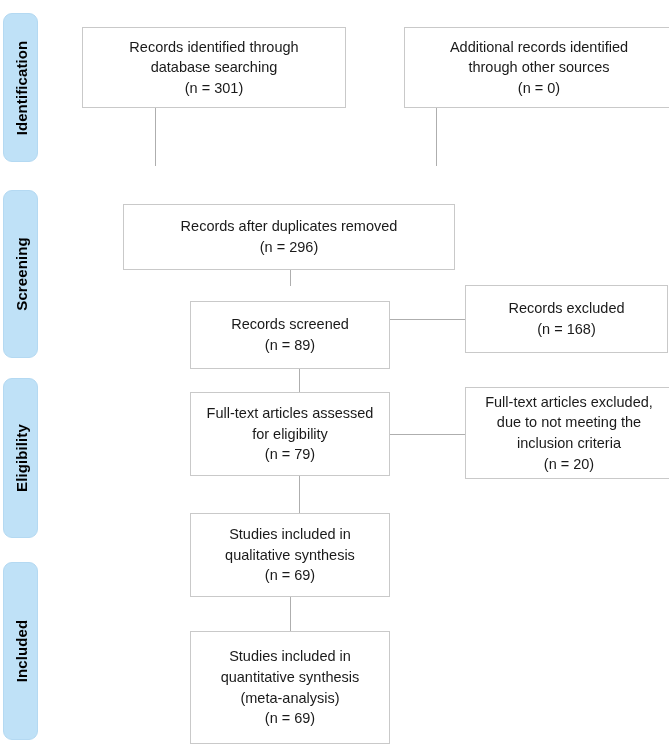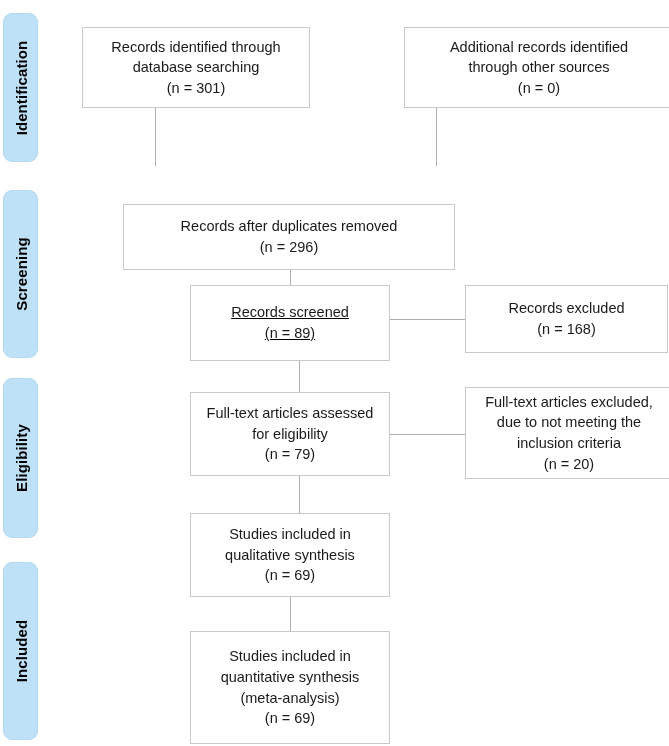--- a/index.html
+++ b/index.html
@@ -95,38 +95,38 @@
   <div class="conn-h" style="left:390px; top:319px; width:76px;"></div>
 
   <div class="conn-v" style="left:299px; top:353px; height:40px;"></div>
 
   <div class="conn-h" style="left:390px; top:434px; width:76px;"></div>
 
   <div class="conn-v" style="left:299px; top:476px; height:38px;"></div>
 
   <div class="conn-v" style="left:290px; top:597px; height:34px;"></div>
 
-  <div class="flow-box" style="left:82px; top:27px; width:228px; height:81px;">
+  <div class="flow-box" style="left:82px; top:27px; width:264px; height:81px;">
     <span class="box-text">Records identified through
 database searching
 (n = 301)</span>
   </div>
 
   <div class="flow-box" style="left:385px; top:27px; width:270px; height:81px;margin-left:19px;">
     <span class="box-text">Additional records identified
 through other sources
 (n = 0)</span>
   </div>
 
   <div class="flow-box" style="left:123px; top:165px; width:332px; height:66px;margin-top:39px;">
     <span class="box-text">Records after duplicates removed
 (n = 296)</span>
   </div>
 
-  <div class="flow-box" style="left:190px; top:285px; width:200px; height:76px;text-decoration:underline;">
+  <div class="flow-box" style="left:190px; top:301px; width:200px; height:68px;">
     <span class="box-text">Records screened
 (n = 89)</span>
   </div>
 
   <div class="flow-box" style="left:465px; top:285px; width:203px; height:68px;">
     <span class="box-text">Records excluded
 (n = 168)</span>
   </div>
 
   <div class="flow-box" style="left:190px; top:392px; width:200px; height:84px;">

